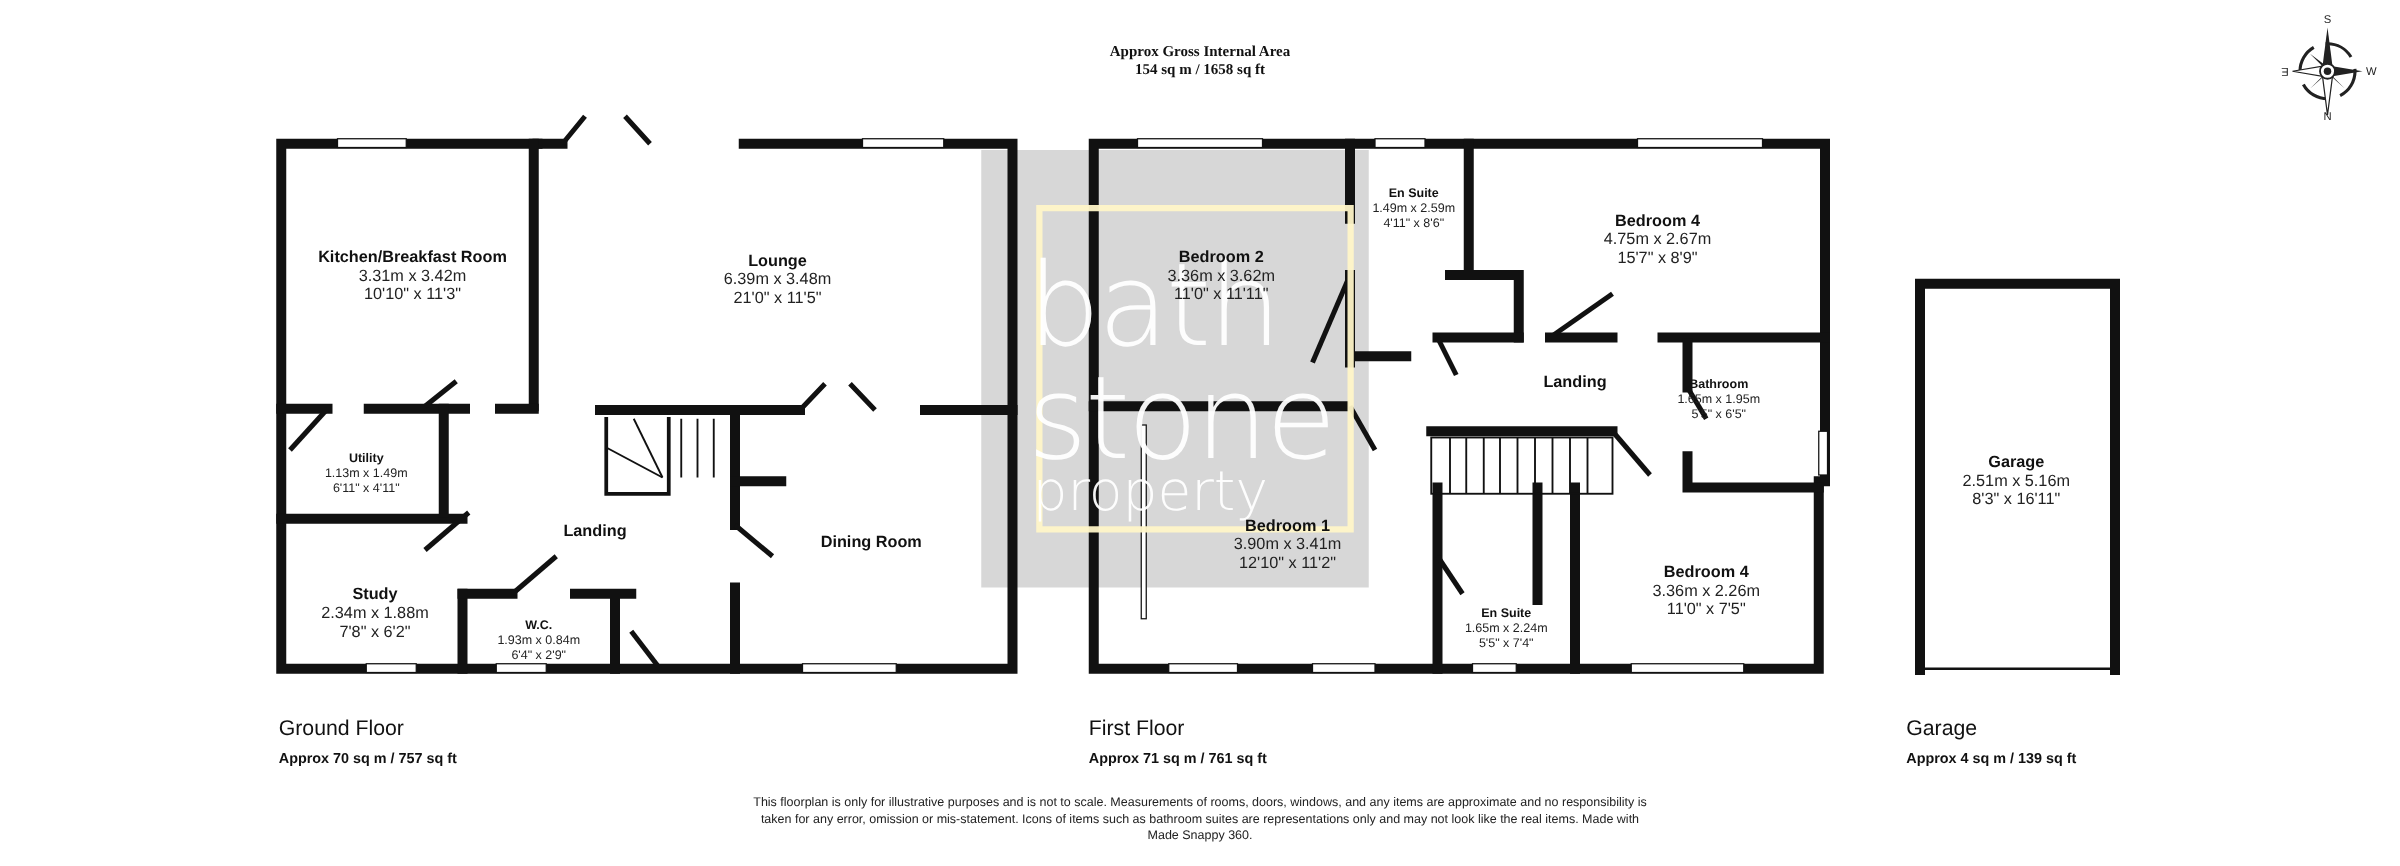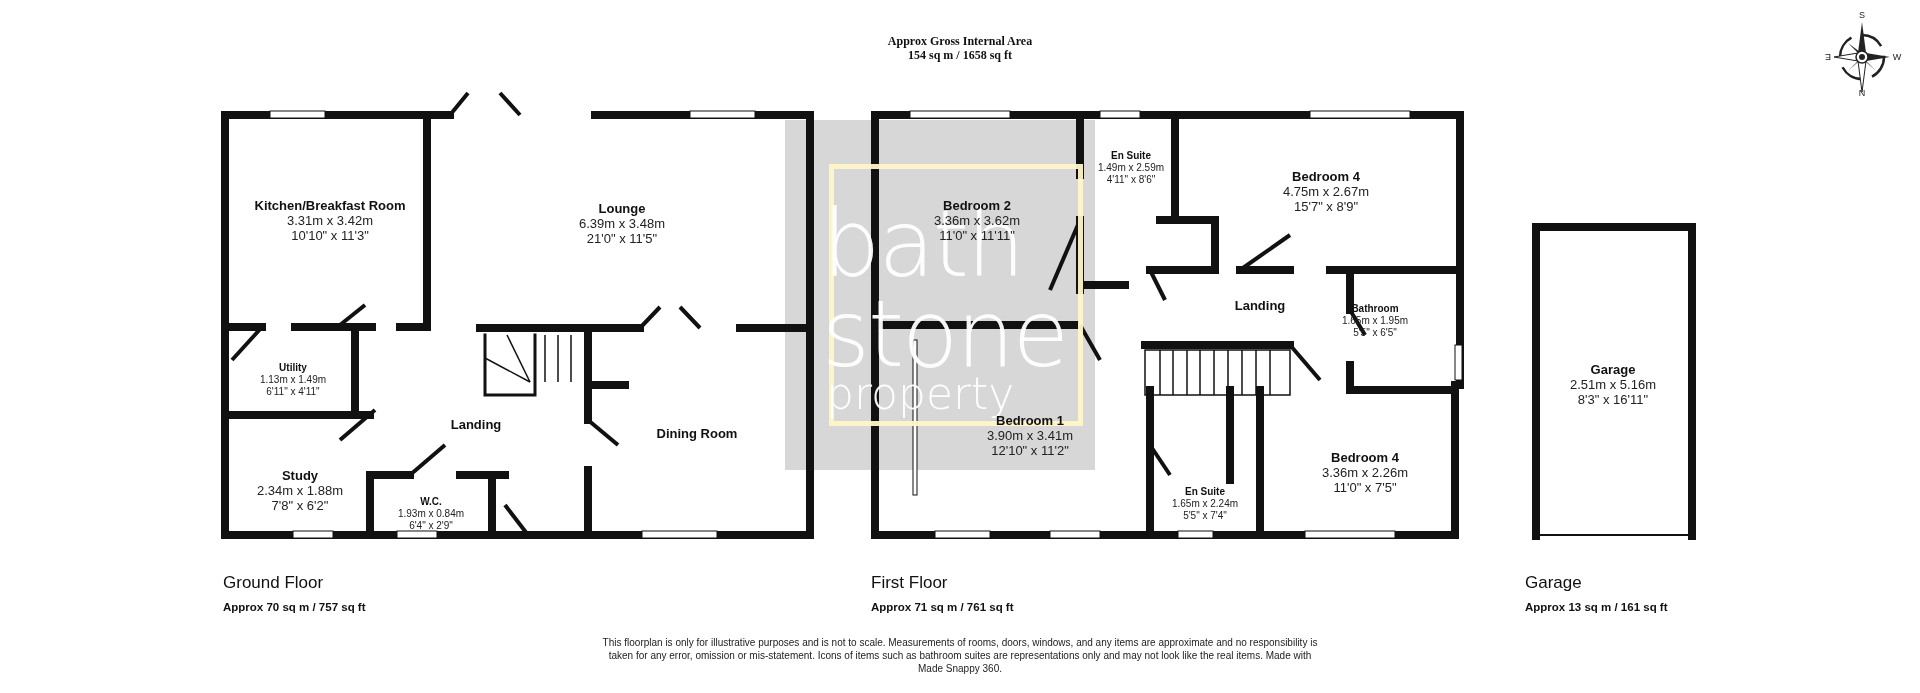--- a/index.html
+++ b/index.html
@@ -237,16 +237,16 @@
 <div class="abs" style="left:223px;top:573px;">
   <span class="floor-name">Ground Floor</span>
   <span class="floor-area">Approx 70 sq m / 757 sq ft</span>
 </div>
 <div class="abs" style="left:871px;top:573px;">
   <span class="floor-name">First Floor</span>
   <span class="floor-area">Approx 71 sq m / 761 sq ft</span>
 </div>
 <div class="abs" style="left:1525px;top:573px;">
   <span class="floor-name">Garage</span>
-  <span class="floor-area">Approx 13 sq m / 161 sq ft</span>
+  <span class="floor-area">Approx 4 sq m / 139 sq ft</span>
 </div>
 
 <div class="abs disclaimer">This floorplan is only for illustrative purposes and is not to scale. Measurements of rooms, doors, windows, and any items are approximate and no responsibility is taken for any error, omission or mis-statement. Icons of items such as bathroom suites are representations only and may not look like the real items. Made with Made Snappy 360.</div>
 
 </body></html>

